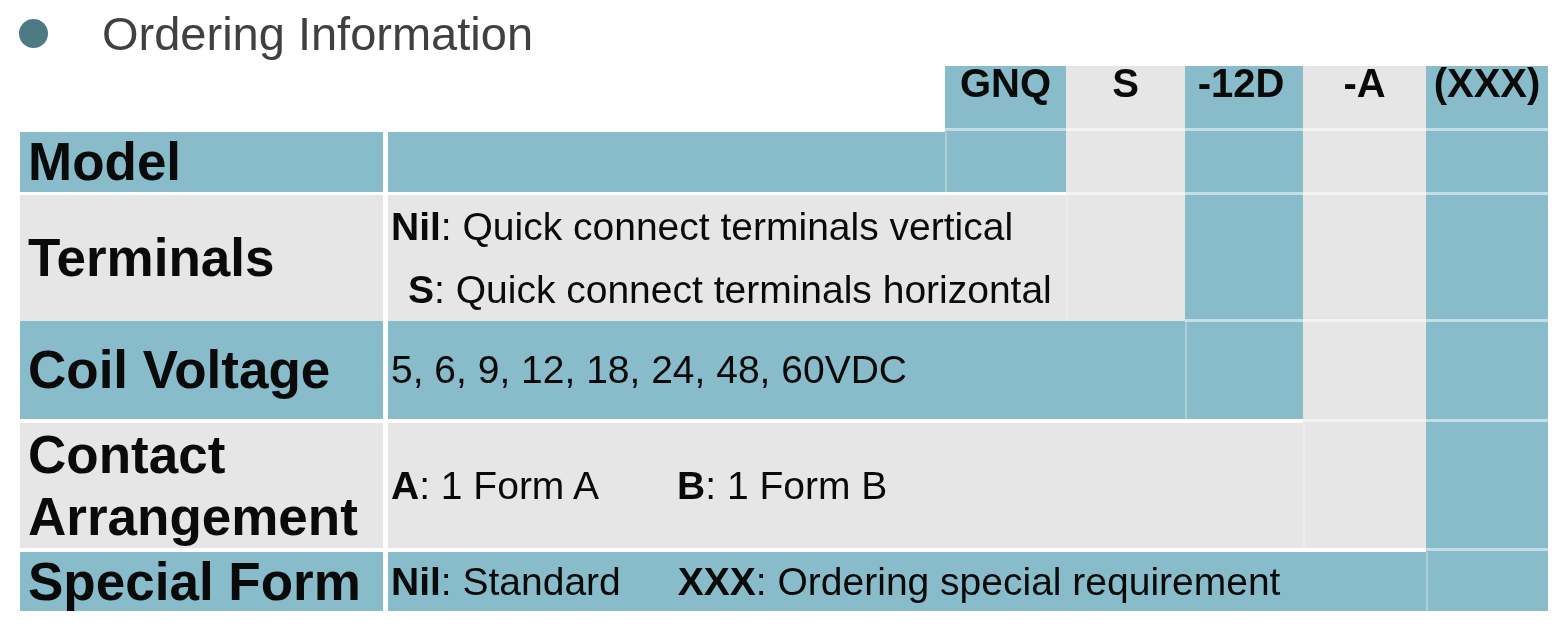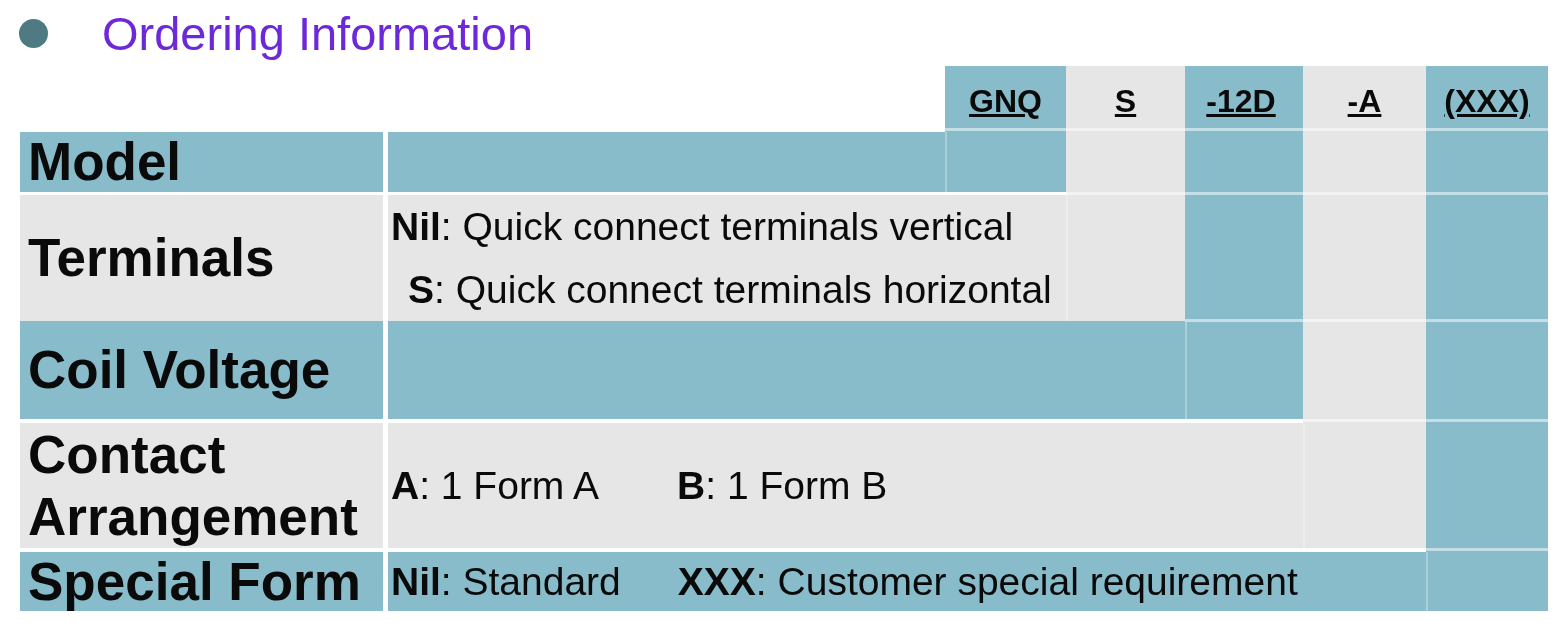--- a/index.html
+++ b/index.html
@@ -16,29 +16,29 @@
     font-family:"Liberation Sans","DejaVu Sans",sans-serif;
     color:var(--ink);
     overflow:hidden;
   }
   .bullet{
     position:absolute;left:19px;top:19px;width:29px;height:29px;
     border-radius:50%;background:var(--bullet);
   }
   .title{
     position:absolute;left:102px;top:8px;
-    font-size:47px;line-height:52px;font-weight:400;color:#6d28d9;
+    font-size:47px;line-height:52px;font-weight:400;color:#404040;
     white-space:nowrap;
   }
   .strip,.rowbg{position:absolute;}
   .teal{background:var(--teal);}
   .gray{background:var(--gray);}
   .codelabel{
-    position:absolute;top:70px;height:62px;line-height:62px;
-    font-size:32px;font-weight:700;text-align:center;white-space:nowrap;text-decoration:underline;
+    position:absolute;top:52px;height:62px;line-height:62px;
+    font-size:40px;font-weight:700;text-align:center;white-space:nowrap;
   }
   .hline{position:absolute;height:3px;background:rgba(255,255,255,0.5);}
   .vseam{position:absolute;width:2px;background:rgba(255,255,255,0.3);}
   .divider{position:absolute;width:5px;background:#ffffff;}
   .rlabel{
     position:absolute;font-size:53px;font-weight:700;white-space:nowrap;
   }
   .rlabel .lbl-line{line-height:62px;}
   .contact-label{display:flex;flex-direction:column;justify-content:center;}
   .content{
@@ -102,22 +102,23 @@
 
   <div class="content two-line" style="left:391px;top:195px;height:126px">
     <div class="cline">
       <b>Nil</b><span>: Quick connect terminals vertical</span>
     </div>
     <div class="cline indent">
       <b>S</b><span>: Quick connect terminals horizontal</span>
     </div>
   </div>
 
+  <div class="content" style="left:391px;top:321px;height:98px;line-height:98px">5, 6, 9, 12, 18, 24, 48, 60VDC</div>
 
   <div class="content" style="left:391px;top:423px;height:125px;line-height:125px">
     <b>A</b><span>: 1 Form A</span><b class="gap-contact">B</b><span>: 1 Form B</span>
   </div>
 
   <div class="content" style="left:391px;top:552px;height:59px;line-height:59px">
-    <b>Nil</b><span>: Standard</span><b class="gap-special">XXX</b><span>: Customer special requirement</span>
+    <b>Nil</b><span>: Standard</span><b class="gap-special">XXX</b><span>: Ordering special requirement</span>
   </div>
 
 </div>
 
 </body></html>

